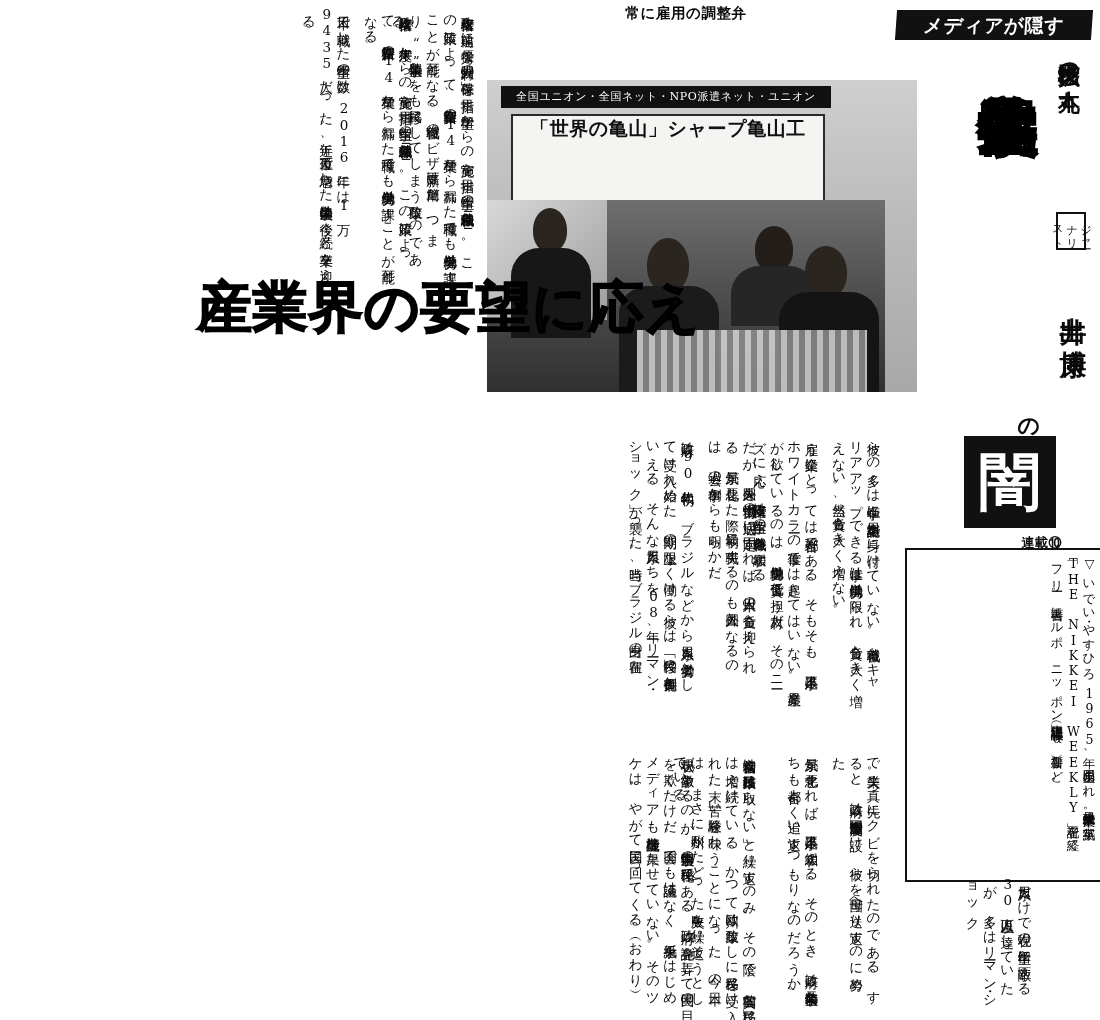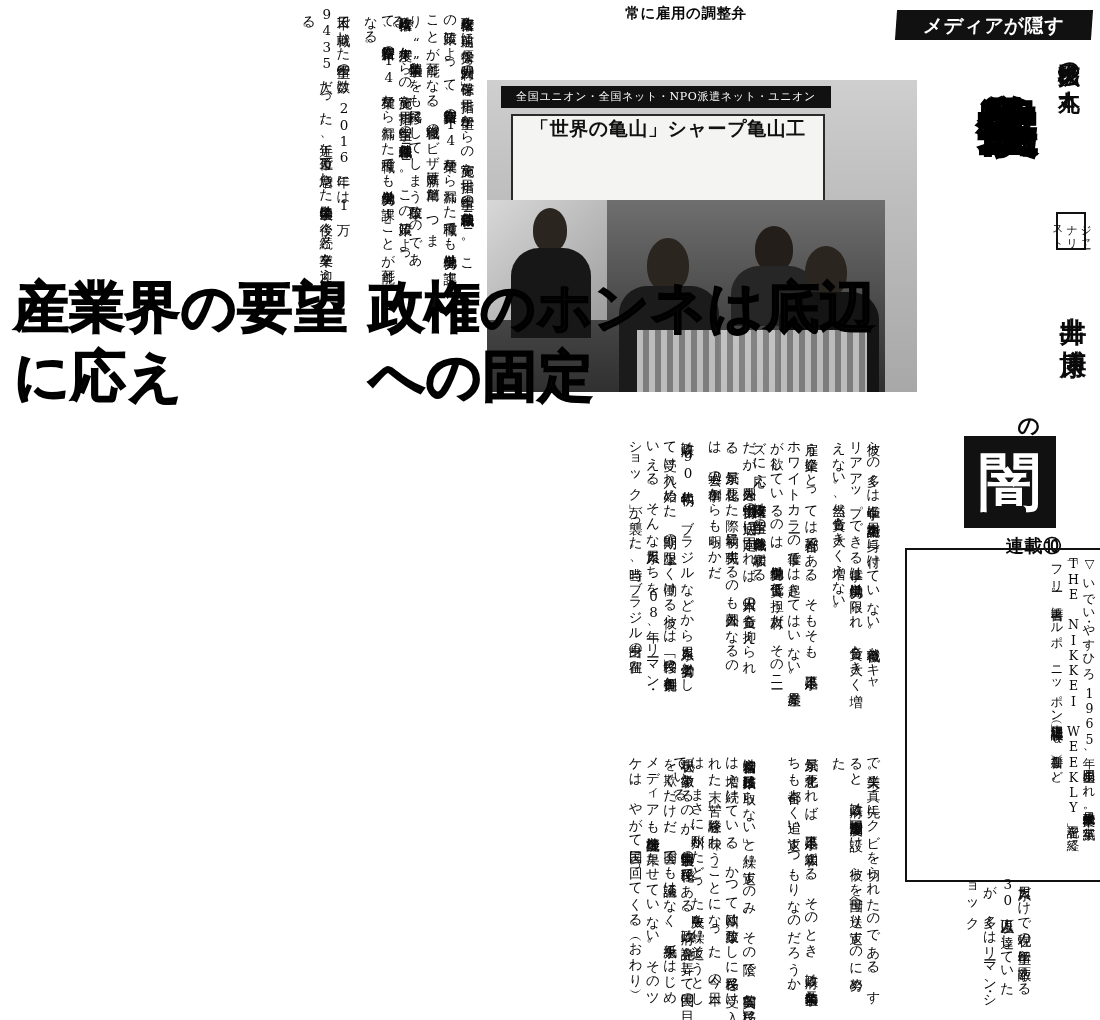--- a/index.html
+++ b/index.html
@@ -101,21 +101,21 @@
   }
   .mh-author{
     position:absolute;right:2px;top:290px;height:160px;font-size:27px;font-weight:bold;
   }
   .mh-yami{
     position:absolute;right:36px;top:430px;width:92px;height:92px;
     background:#111;color:#fff;display:flex;align-items:center;justify-content:center;
     font-size:62px;font-weight:bold;
   }
   .mh-serial{
-    position:absolute;right:30px;top:528px;font-size:18px;font-weight:bold;letter-spacing:.04em;
+    position:absolute;right:30px;top:528px;font-size:13px;font-weight:bold;letter-spacing:.04em;
   }
 
   
   .bighead{
     position:absolute;left:14px;top:272px;width:870px;height:150px;
     display:flex;justify-content:center;
   }
   .bighead div{
     font-size:55px;font-weight:bold;letter-spacing:0.01em;line-height:1.26;
     -webkit-text-stroke:1.6px #000;
@@ -193,21 +193,20 @@
     <div class="mh-title v">偽装留学生</div>
     <div class="mh-no">の</div>
     <div class="mh-byline-box v">ジャーナリスト</div>
     <div class="mh-author v">出井 康博</div>
     <div class="mh-yami">闇</div>
     <div class="mh-serial">連載⑩</div>
   </div>
 
   <div class="bighead">
     <div>産業界の要望に応え</div>
-    <div>政権のホンネは底辺への固定</div>
   </div>
 
   <div class="midcols">
     <div class="col v">彼らの多くは在学中に日本語能力を身に付けていない。就職後もキャリアアップできる仕事は単純労働に限られ、賃金も大きく増えない。当然、賃金も大きく増えない。</div>
     <div class="col v">雇う企業にとっては好都合である。そもそも、人手不足はホワイトカラーの仕事では起きてはいない。産業界が欲しているのは、単純労働を低賃金で担う人材だ。そのニーズに応え、安倍政権は留学生の就職条件を緩和する。</div>
     <div class="col v">だが、外国人を労働市場の底辺に固定すれば、日本人の賃金も抑えられる。景気が悪化した際、最初に失職するのも外国人となるのは、過去の事例からも明らかだ。</div>
     <div class="col v">政府は90年代初め、ブラジルなどから日系人を労働者として受け入れ始めた。期間の上限なく働ける彼らは、「移民」の先行事例といえる。そんな日系人たちを08年、「リーマン・ショック」が襲った。当時、ブラジル出身の在留</div>
   </div>
 
 

